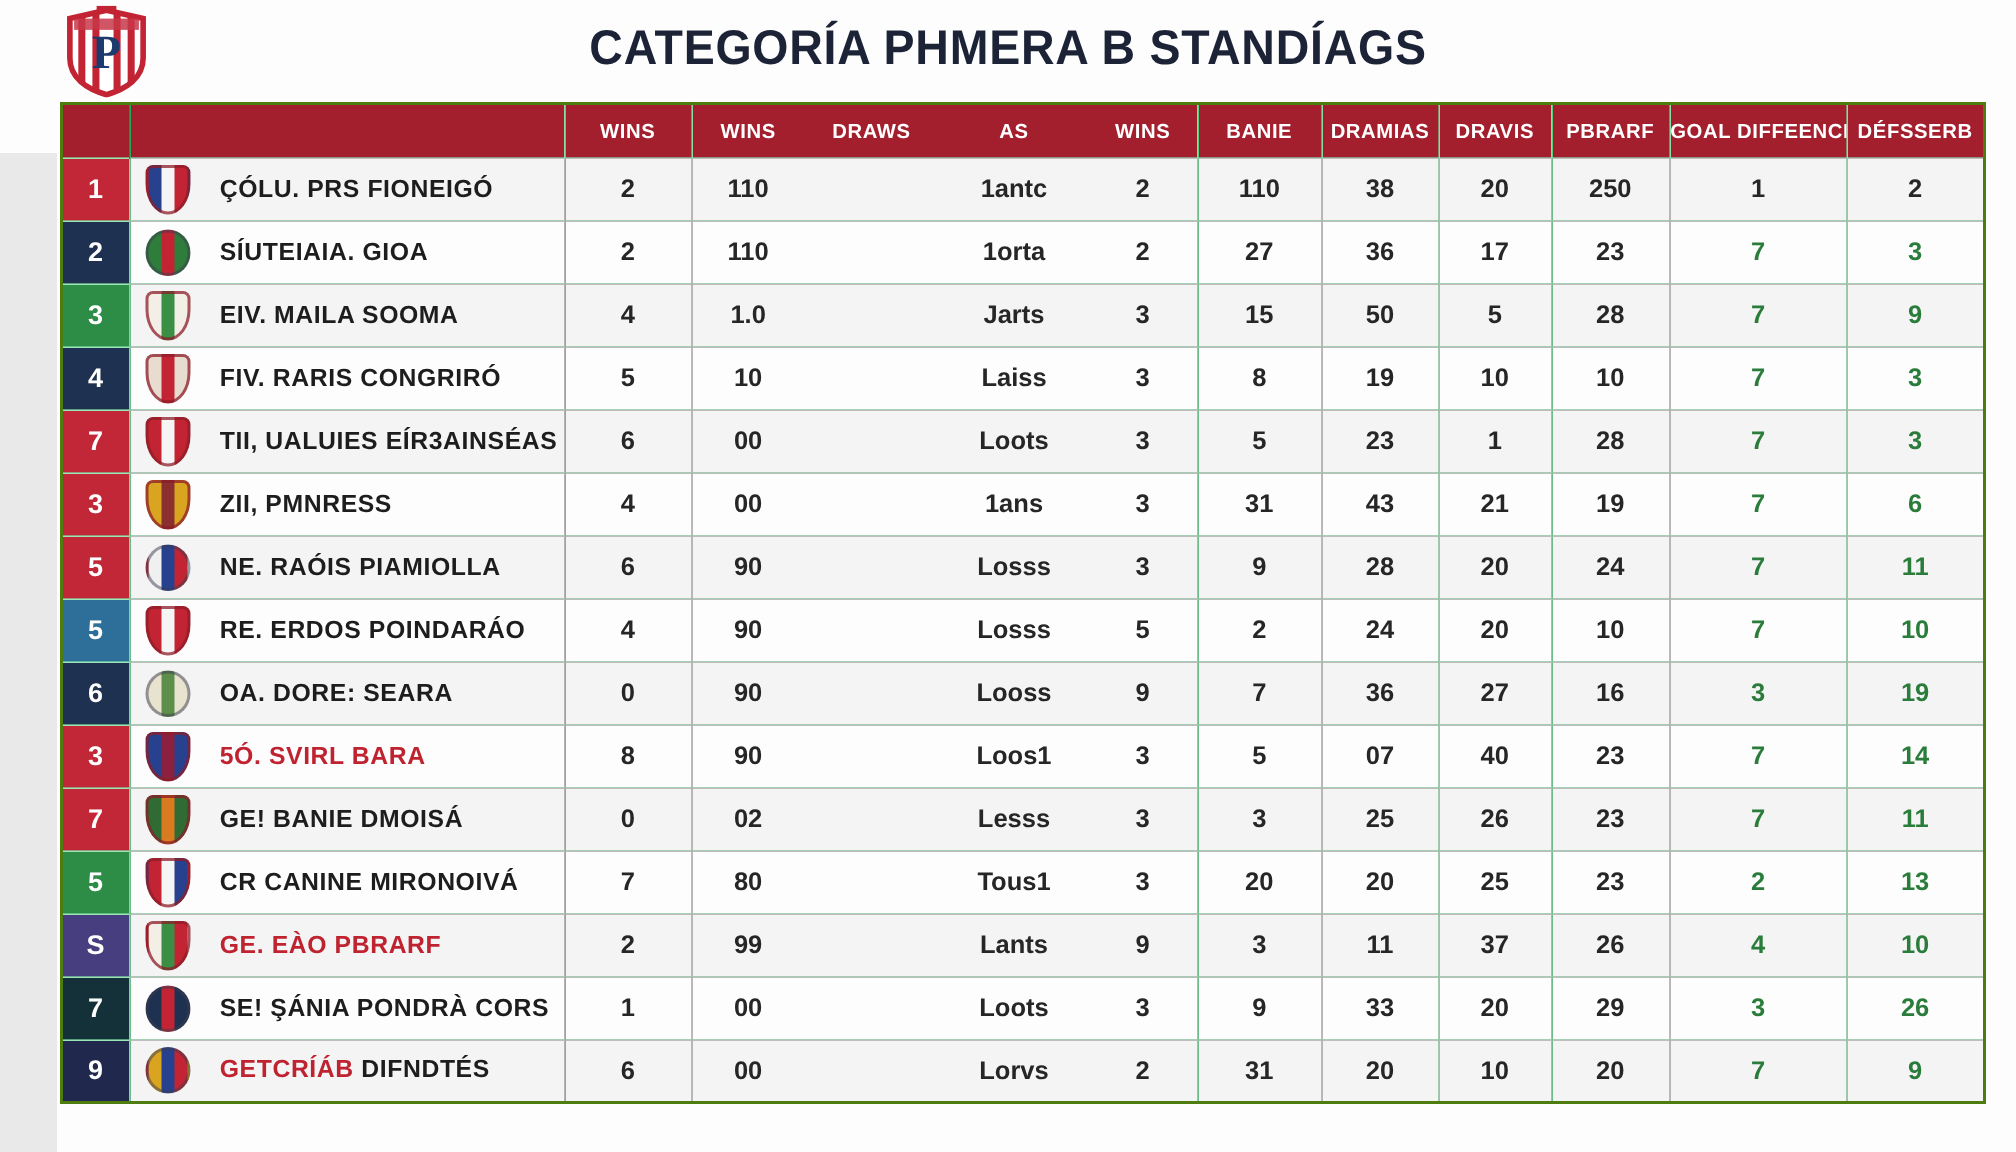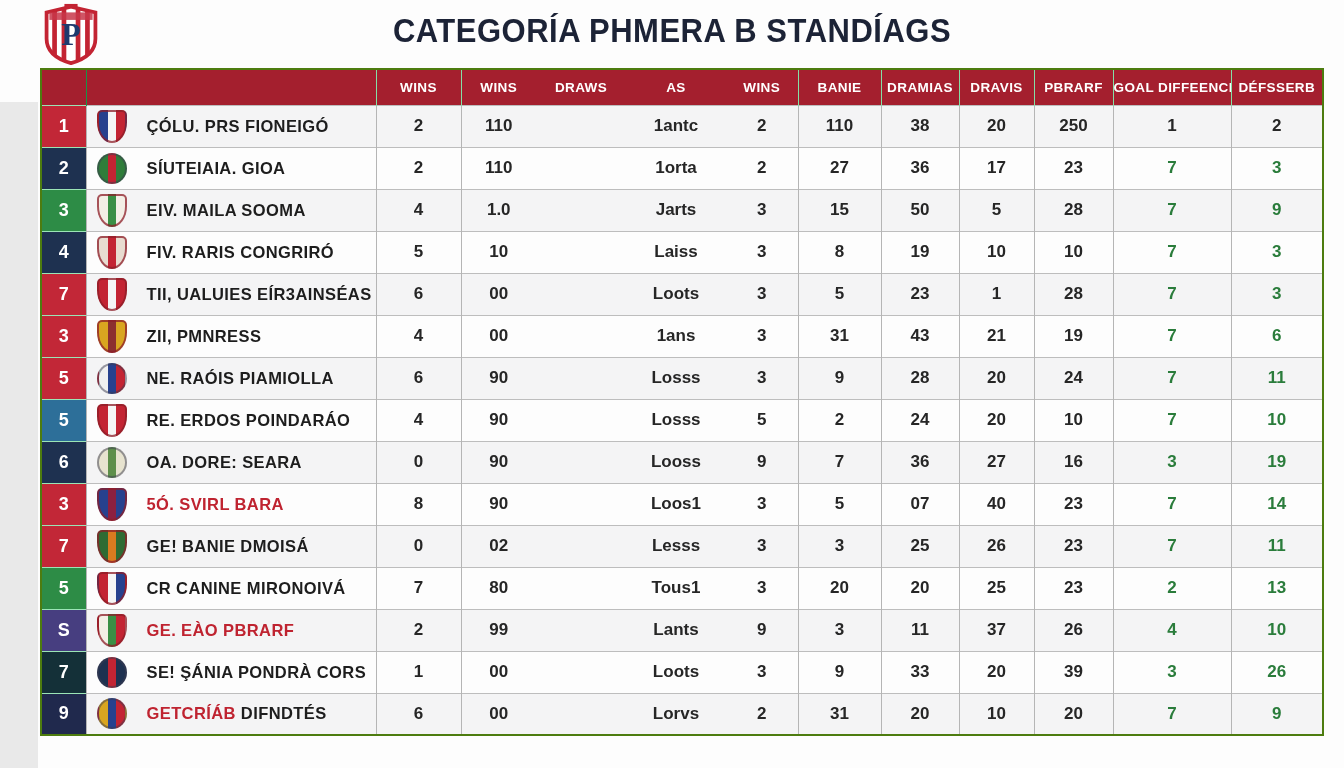--- a/index.html
+++ b/index.html
@@ -368,21 +368,21 @@
             </div>
           </td>
           <td class="vline">1</td>
           <td class="vline">00</td>
           <td class=""></td>
           <td class="">Loots</td>
           <td class="">3</td>
           <td class="vline">9</td>
           <td class="vline">33</td>
           <td class="vline">20</td>
-          <td class="vline">39</td>
+          <td class="vline">29</td>
           <td class="vline green">3</td>
           <td class="vline green">26</td>
         </tr>
         <tr>
           <td class="rank" style="background: rgb(32, 41, 77);">9</td>
           <td class="team-cell vline">
             <div class="team-inner">
               <span class="team-logo circle" style="background: linear-gradient(90deg, rgb(217, 165, 32) 0px, rgb(217, 165, 32) 33%, rgb(39, 65, 142) 33%, rgb(39, 65, 142) 67%, rgb(195, 36, 51) 67%, rgb(195, 36, 51) 100%);"></span>
               <span class="team-name"><span class="red">GETCRÍÁB</span> DIFNDTÉS</span>
             </div>

